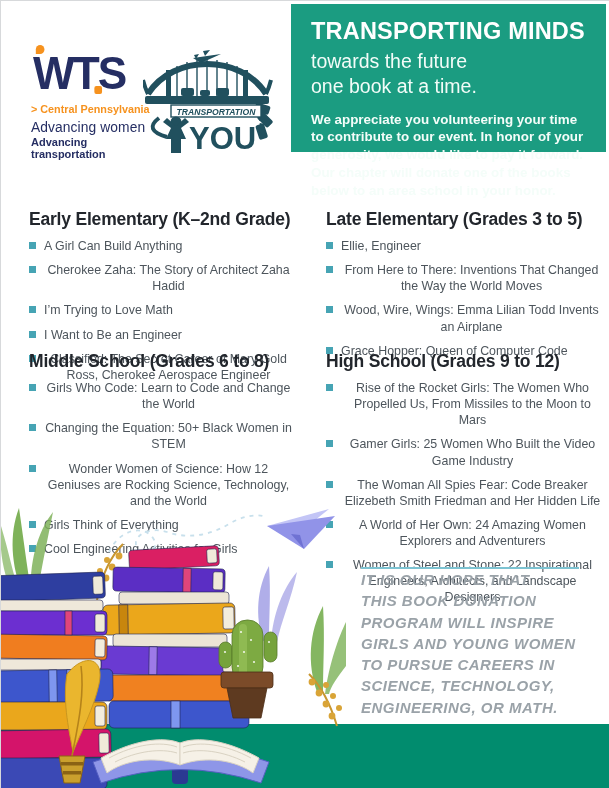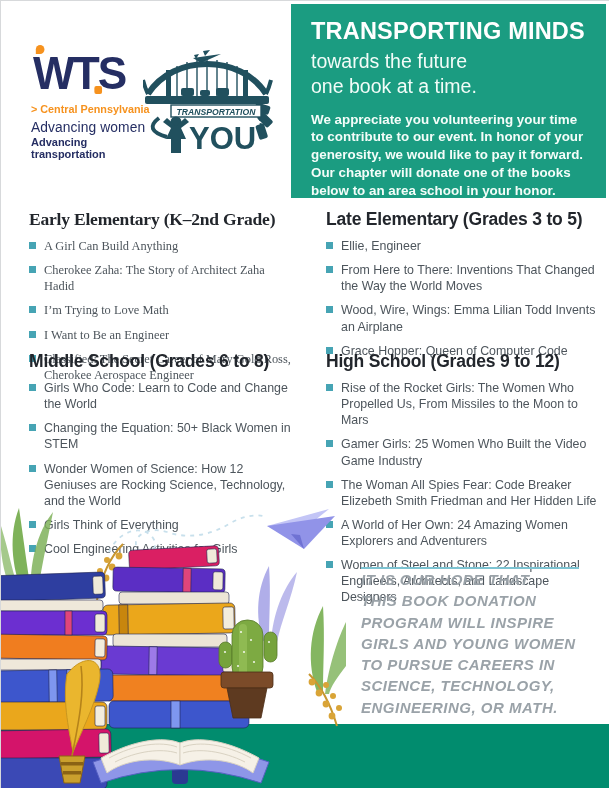--- a/index.html
+++ b/index.html
@@ -3,44 +3,44 @@
 <meta charset="utf-8">
 <style>
   html,body{margin:0;padding:0;background:#fff;}
   .page{
     position:relative;width:609px;height:788px;background:#fff;overflow:hidden;
     font-family:"Liberation Sans",sans-serif;box-sizing:border-box;
     border-top:1px solid #d7d9db;border-left:1px solid #d7d9db;
   }
   
   .hero{
-    position:absolute;left:290px;top:3px;right:3px;height:194px;
+    position:absolute;left:290px;top:3px;right:3px;height:148px;
     background:var(--header-green);color:#fff;box-sizing:border-box;
     padding:15px 14px 0 20px;
   }
   .hero-title{font-size:23.5px;font-weight:800;letter-spacing:.2px;line-height:1.1;}
   .hero-sub{font-size:19.5px;font-weight:400;line-height:1.3;margin-top:4px;color:#f2fcf8;}
   .hero-body{font-size:13.4px;font-weight:700;line-height:1.34;margin-top:11px;color:#f4fdf9;width:282px;}
   
   .wts{position:absolute;left:30px;top:49px;width:120px;}
   .wts-wordmark{position:relative;font-size:46px;font-weight:800;color:var(--navy);letter-spacing:-2px;line-height:1;display:inline-block;transform:scaleX(.96);}
   .wts-dot{position:absolute;left:3px;top:-5px;width:9px;height:9px;border-radius:50% 50% 50% 0;background:var(--orange);}
   .wts-period{position:absolute;left:64px;bottom:2px;width:8px;height:8px;border-radius:2px;background:var(--orange);}
   .wts-chapter{color:var(--orange);font-weight:700;font-size:10.8px;margin-top:7px;white-space:nowrap;}
   .wts-tag1{color:var(--navy);font-size:13.8px;margin-top:5px;letter-spacing:.1px;}
   .wts-tag2{color:var(--navy);font-size:11px;font-weight:700;margin-top:1px;}
   .tyou{position:absolute;left:142px;top:41px;}
   
   .section{position:absolute;}
-  .sec-0{left:28px;top:208px;width:264px;font-family:Liberation Serif, serif;}
+  .sec-0{left:28px;top:208px;width:264px;}
   .sec-1{left:325px;top:208px;width:276px;}
   .sec-2{left:28px;top:350px;width:264px;}
   .sec-3{left:325px;top:350px;width:278px;}
   .section h2{font-size:17.5px;font-weight:800;color:var(--heading);margin:0 0 8px 0;letter-spacing:-.2px;}
-  .section ul{list-style:none;margin:0;padding:0;}
+  .section ul{list-style:none;margin:0;padding:0;text-align:center;}
   .section li{display:flex;gap:8px;margin-bottom:8px;font-size:12.4px;line-height:1.3;color:var(--body-text);font-weight:500;}
   .bullet{flex:0 0 auto;width:7px;height:7px;background:var(--bullet-teal);margin-top:4px;}
   
   .quote{position:absolute;left:360px;top:566px;width:232px;}
   .quote-rule{height:2px;width:218px;background:var(--rule-teal);}
   .quote-lines{font-size:15px;font-weight:700;color:var(--quote-gray);letter-spacing:.5px;line-height:1.42;font-style:italic;}
   
   .band{position:absolute;left:0;right:0;top:723px;bottom:0;background:var(--band-green);}
   .illo{position:absolute;left:0;top:505px;width:345px;height:283px;z-index:2;}
 </style>

